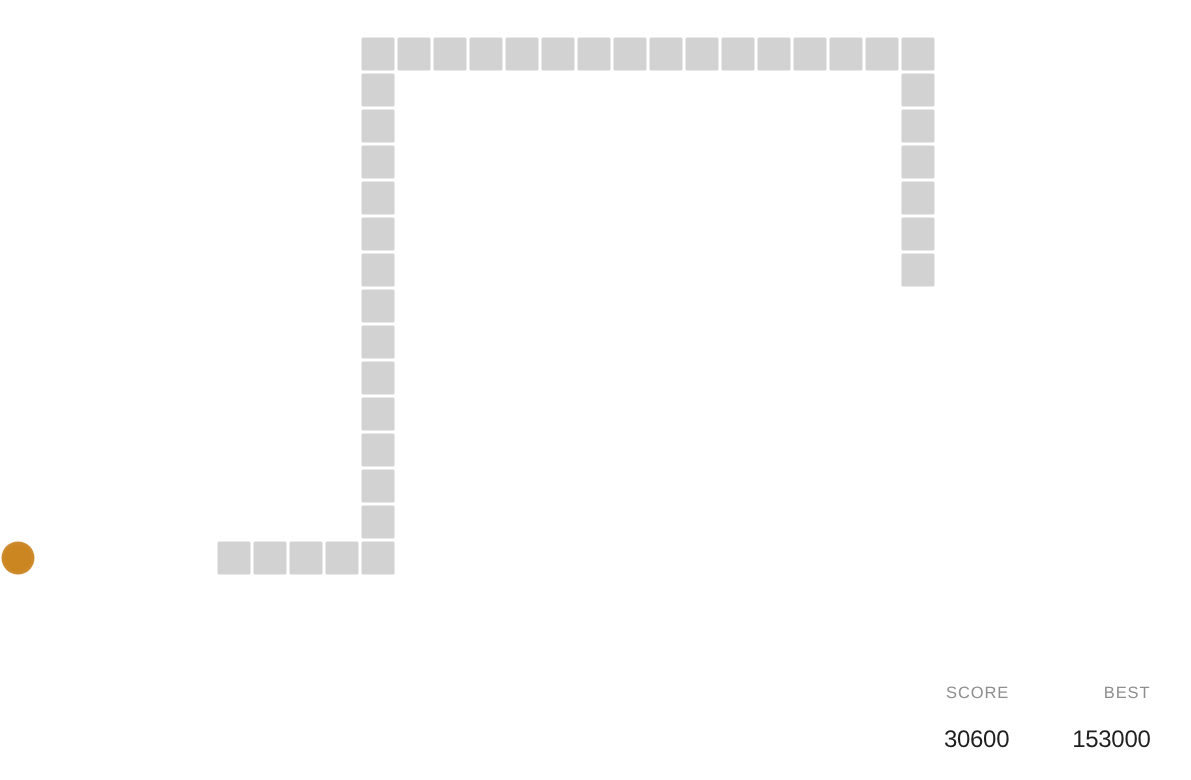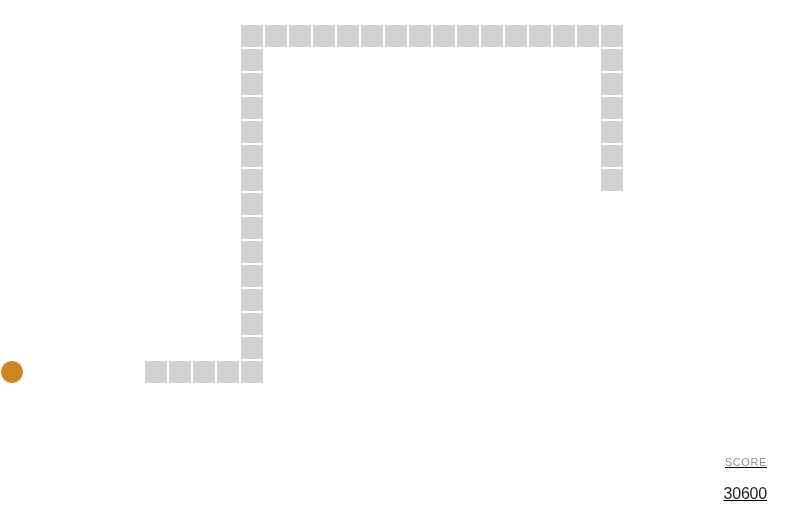--- a/index.html
+++ b/index.html
@@ -36,21 +36,20 @@
   }
   .hud {
     position: absolute;
     top: 456px;
     right: 27px;
     display: flex;
     gap: 42px;
   }
   .stat {
     text-align: right;
-    text-decoration: underline;
   }
   .stat-label {
     font-size: 11px;
     letter-spacing: 0.6px;
     line-height: 13px;
   }
   .stat-value {
     font-size: 16px;
     line-height: 18px;
     margin-top: 16px;
@@ -103,14 +102,18 @@
       <div class="segment" style="left: 601px; top: 145px; width: 22px; height: 22px; background: rgb(210, 210, 210);"></div>
       <div class="segment" style="left: 601px; top: 169px; width: 22px; height: 22px; background: rgb(210, 210, 210);"></div>
       <div class="food" style="left: 1px; top: 361px; width: 22px; height: 22px; background: radial-gradient(circle, rgb(203, 134, 34) 0%, rgb(203, 134, 34) 55%, rgb(215, 154, 80) 100%);"></div>
     </div>
 
   <div class="hud">
     <div class="stat">
       <div class="stat-label" style="color: rgb(143, 143, 143);">SCORE</div>
       <div class="stat-value" style="color: rgb(31, 31, 31);">30600</div>
     </div>
+    <div class="stat">
+      <div class="stat-label" style="color: rgb(143, 143, 143);">BEST</div>
+      <div class="stat-value" style="color: rgb(31, 31, 31);">153000</div>
+    </div>
   </div>
 </div>
 
 </body></html>

